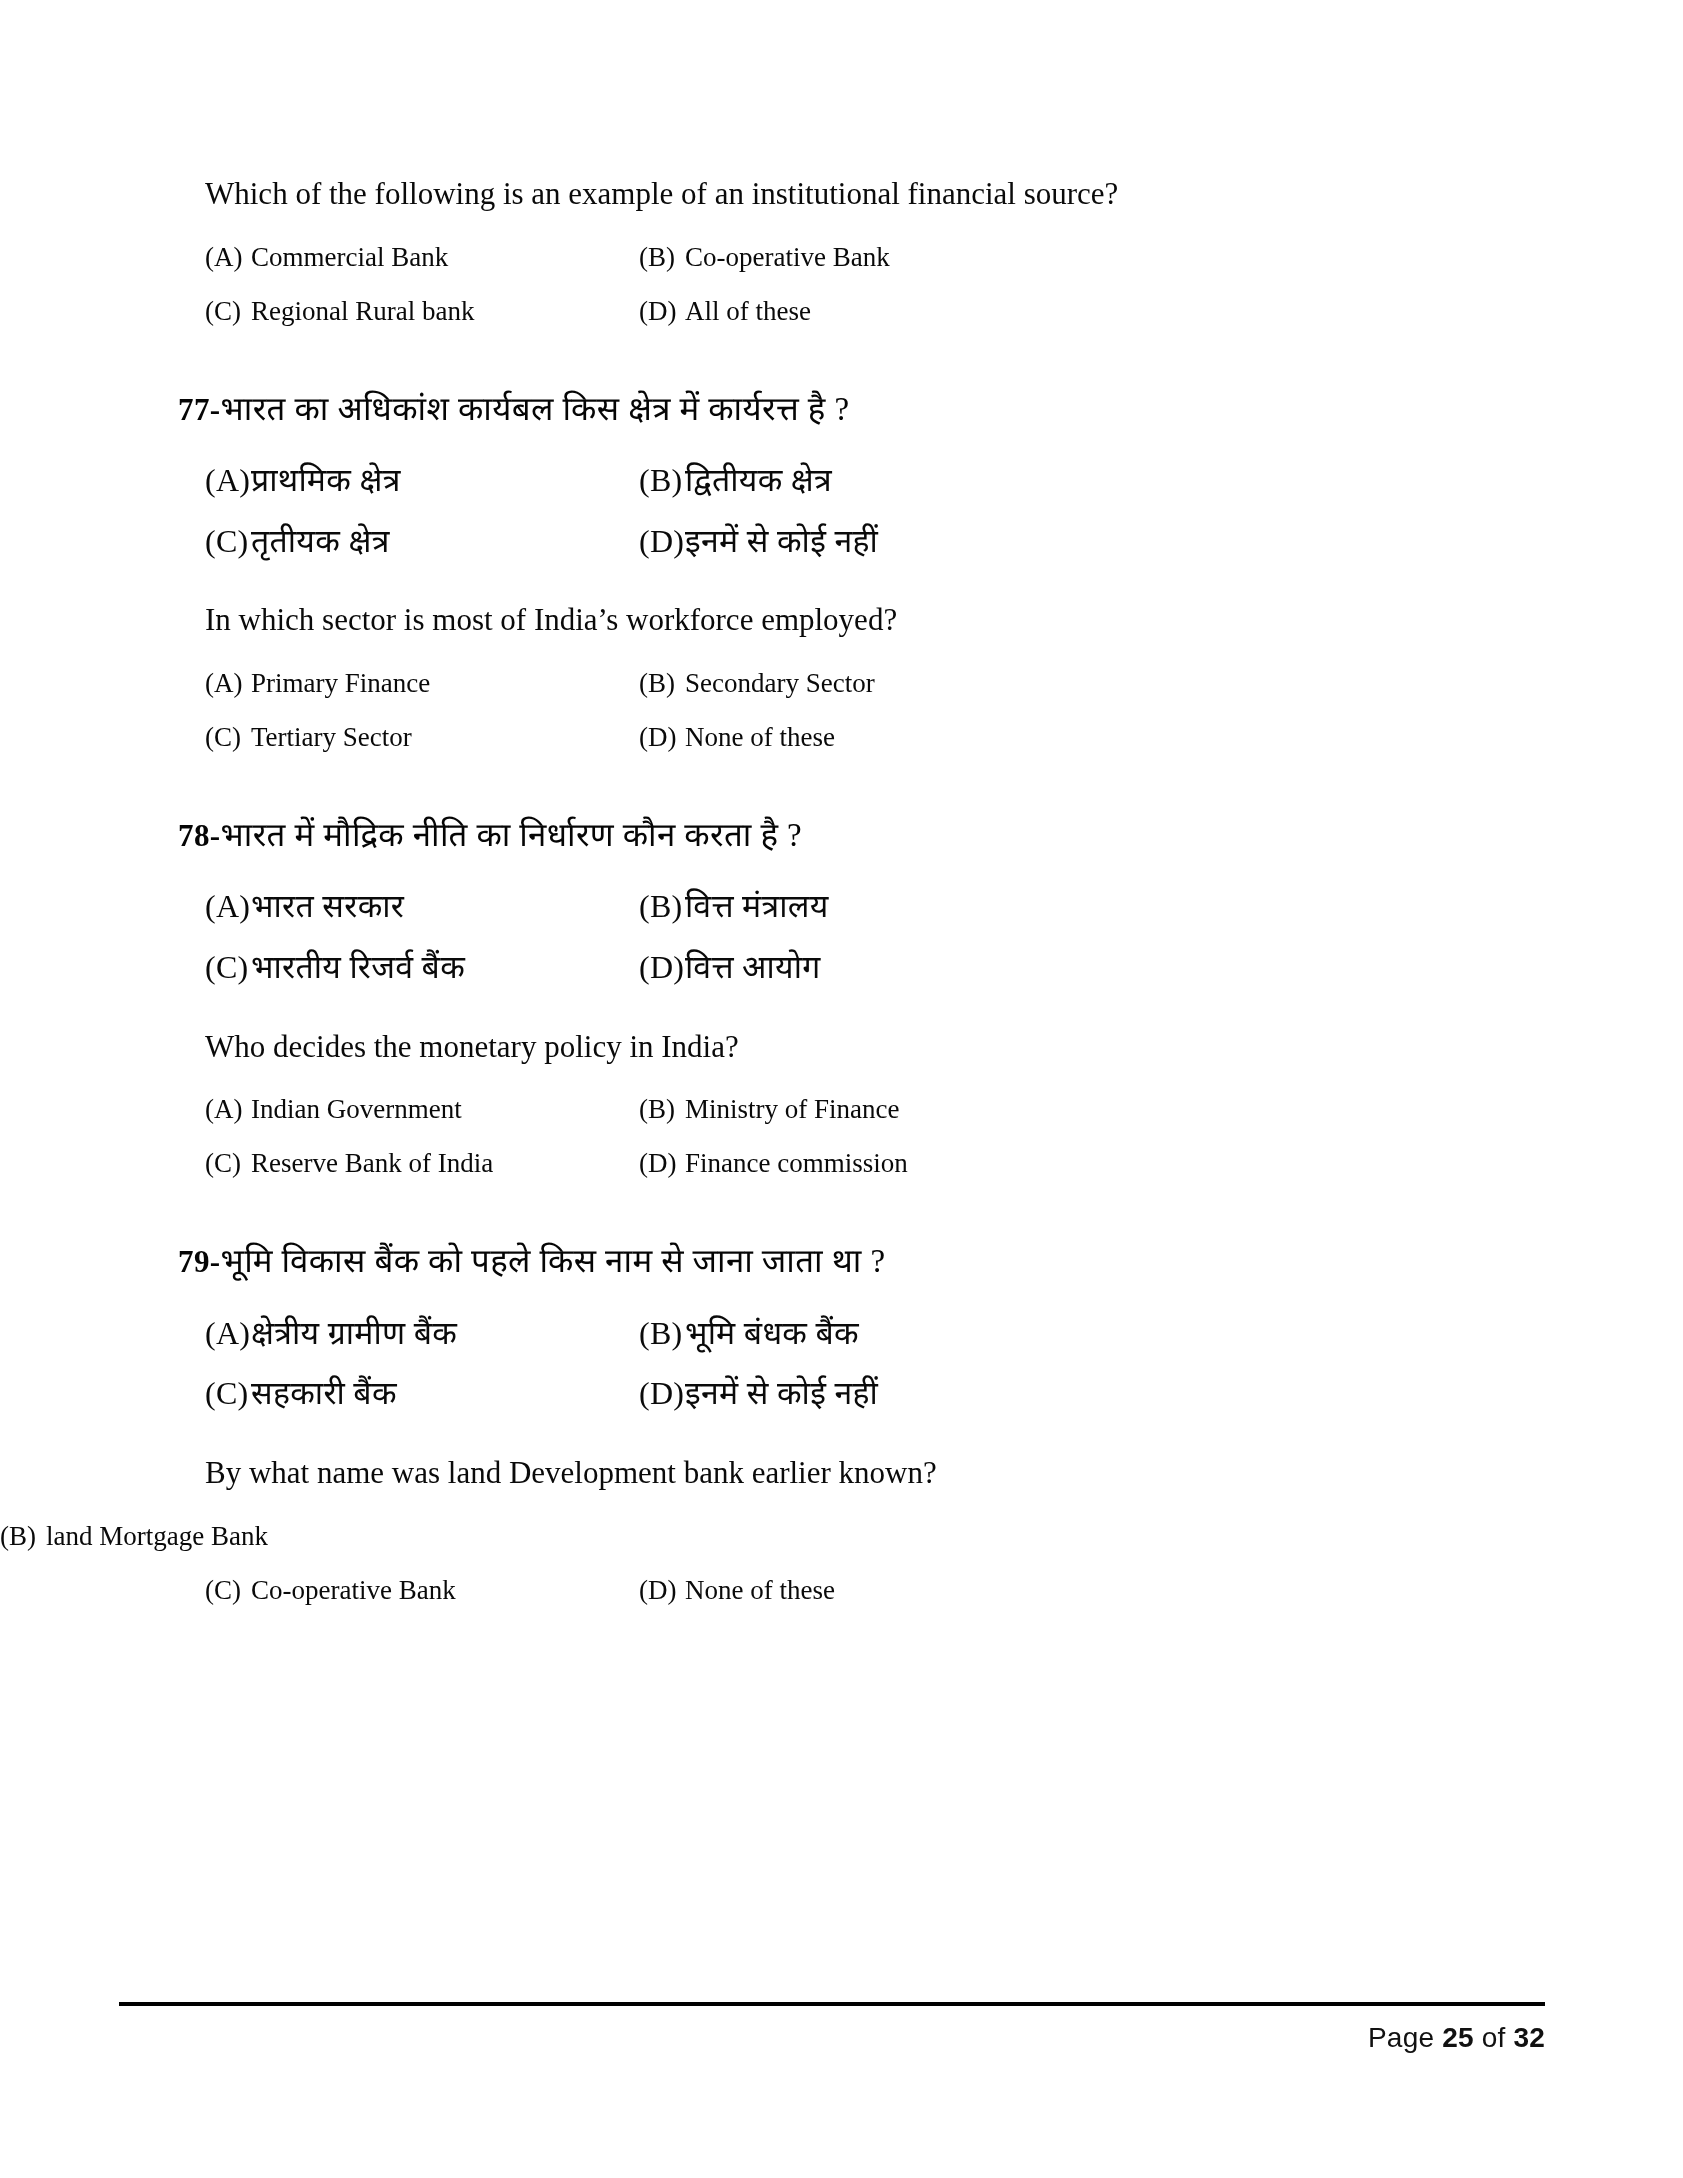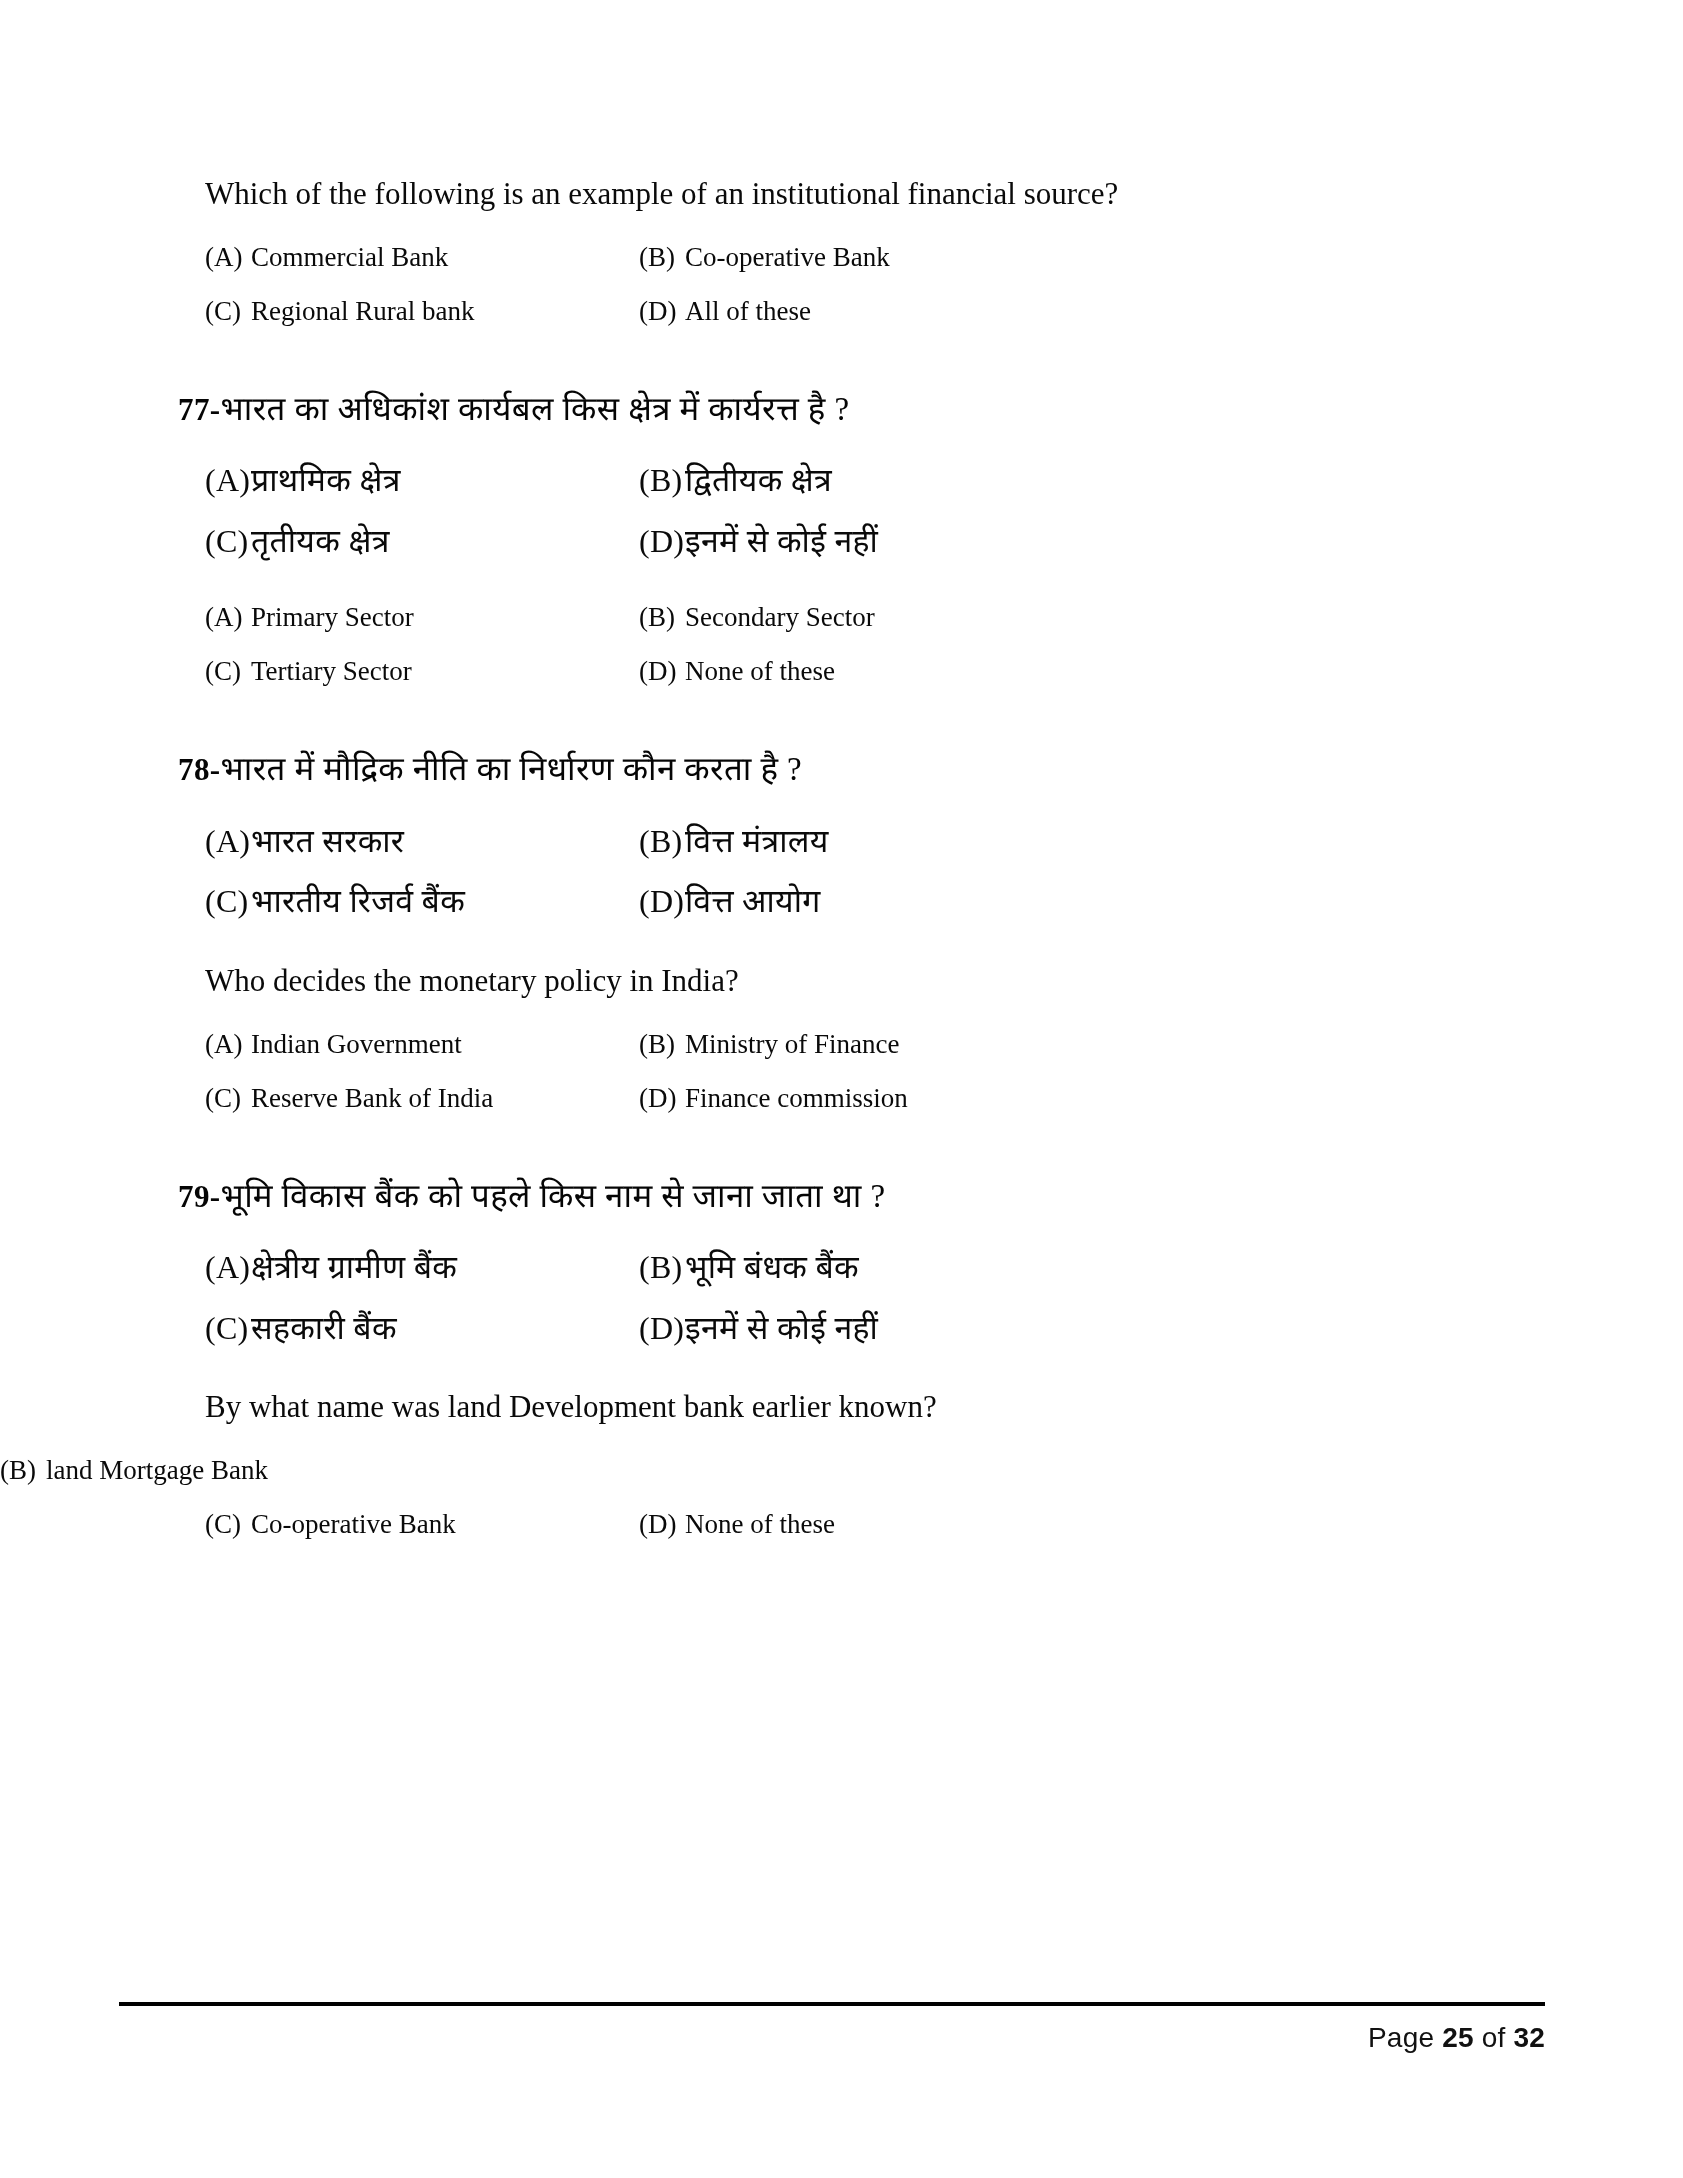--- a/index.html
+++ b/index.html
@@ -180,24 +180,25 @@
             <div class="opt col-a">
               <span class="lab">(C)</span><span>तृतीयक क्षेत्र</span>
             </div>
             <div class="opt col-b">
               <span class="lab">(D)</span><span>इनमें से कोई नहीं</span>
             </div>
           </div>
         </div>
       </div>
       <div class="en-part">
+        <div class="stem-en">In which sector is most of India’s workforce employed?</div>
         <div class="opts lang-en">
           <div class="optrow">
             <div class="opt col-a">
-              <span class="lab">(A)</span><span>Primary Sector</span>
+              <span class="lab">(A)</span><span>Primary Finance</span>
             </div>
             <div class="opt col-b">
               <span class="lab">(B)</span><span>Secondary Sector</span>
             </div>
           </div>
           <div class="optrow">
             <div class="opt col-a">
               <span class="lab">(C)</span><span>Tertiary Sector</span>
             </div>
             <div class="opt col-b">

